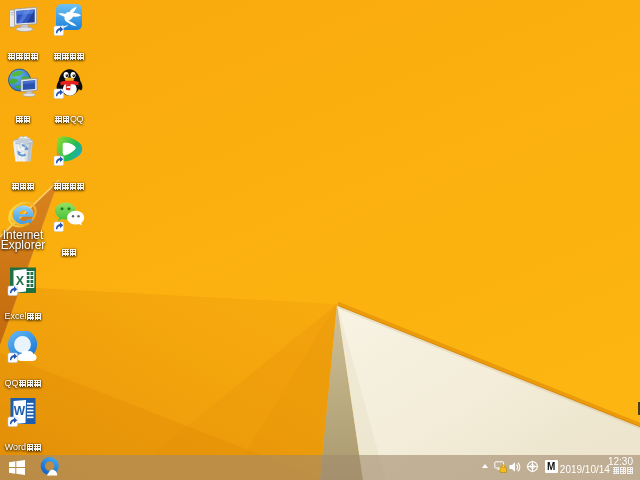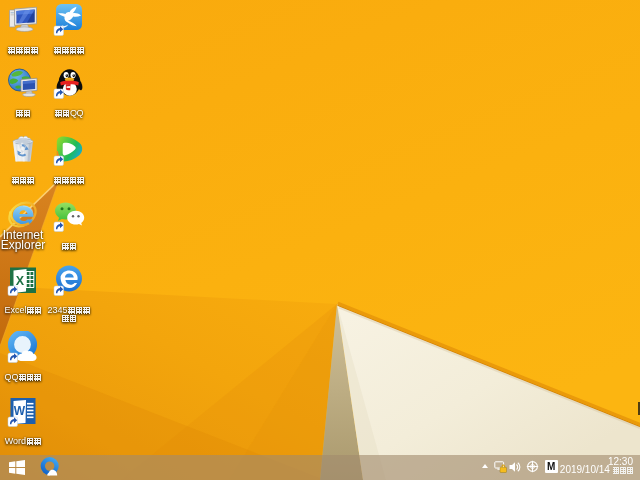--- a/index.html
+++ b/index.html
@@ -1,20 +1,20 @@
 <!DOCTYPE html>
 <html><head>
 <meta charset="utf-8">
 <style>
 html,body{margin:0;padding:0;}
 #scr{position:relative;width:640px;height:480px;overflow:hidden;font-family:"Liberation Sans",sans-serif;}
 #wall{position:absolute;left:0;top:0;}
 .ic{position:absolute;width:46px;text-align:center;}
 .ic svg.main{display:block;margin:0 auto;}
-.lbl{margin-top:10px;font-size:9px;line-height:8.4px;color:#fff;filter:drop-shadow(0 1px 1px rgba(0,0,0,.66)) drop-shadow(0 0 1px rgba(0,0,0,.4));letter-spacing:0;}
+.lbl{margin-top:16px;font-size:9px;line-height:8.4px;color:#fff;filter:drop-shadow(0 1px 1px rgba(0,0,0,.66)) drop-shadow(0 0 1px rgba(0,0,0,.4));letter-spacing:0;}
 .z{display:inline-block;width:6.6px;height:7px;margin:0 .5px;vertical-align:-0.5px;
 background:
  linear-gradient(#f2f2f0,#f2f2f0) 0 0/100% 1.1px no-repeat,
  linear-gradient(#f2f2f0,#f2f2f0) 0 2.1px/100% 1px no-repeat,
  linear-gradient(#f2f2f0,#f2f2f0) 0 4.2px/100% 1px no-repeat,
  linear-gradient(#f2f2f0,#f2f2f0) 0 100%/100% 1.1px no-repeat,
  linear-gradient(#f2f2f0,#f2f2f0) 0.5px 0/1px 100% no-repeat,
  linear-gradient(#f2f2f0,#f2f2f0) 2.9px 0/1px 100% no-repeat,
  linear-gradient(#f2f2f0,#f2f2f0) 100% 0/1.1px 100% no-repeat;}
 #bar{position:absolute;left:0;top:455px;width:640px;height:25px;background:rgba(162,139,110,0.61);}
@@ -262,37 +262,20 @@
 <polygon points="6.5,6.5 19.5,5 19,27.5 6.5,29" fill="#fff"></polygon>
 <text x="12.8" y="20.5" font-family="Liberation Sans,sans-serif" font-size="12.5" font-weight="bold" fill="#1e7145" text-anchor="middle">X</text>
 <g class="sarr">
           <rect x="1" y="22" width="9.5" height="9.5" rx="1.6" fill="#fff" stroke="#b9cfe8" stroke-width="0.5"></rect>
 <path d="M2.9,29.3 C2.9,25.9 4.7,24.1 7,24 L7,22.2 L10.2,25.3 L7,28.3 L7,26.3 C5.4,26.5 4.5,27.5 4.4,29.3 Z" fill="#2456b0"></path>
         </g>
 </svg>
 <div class="lbl">Excel<span class="z"></span><span class="z"></span></div>
 </div>
 
-<div class="ic" style="left:46px;top:264px">
-<svg class="main" width="32" height="32" viewBox="0 0 32 32">
-<defs>
-          <linearGradient id="eG" x1="0" y1="0" x2="0" y2="1">
-            <stop offset="0" stop-color="#4aa4ec"></stop>
-            <stop offset="1" stop-color="#1a6fd0"></stop>
-          </linearGradient>
-        </defs>
-<circle cx="16" cy="14.5" r="13" fill="url(#eG)"></circle>
-<path d="M7.6,12.4 C8.9,8.6 12.2,6.4 16.2,6.4 C20.8,6.4 24.2,9.3 24.6,13.4 C24.7,14.3 24.6,15.3 24.4,16.1 L12.4,16.1 C12.9,19 14.8,20.7 17.5,20.7 C19.2,20.7 20.6,20 21.5,18.9 L24.1,18.9 C22.7,22 19.8,24 16.4,24 C13.8,24 11.5,22.9 10,21 C8.2,18.8 7.4,15.4 7.6,12.4 Z M16.2,9.6 C13.8,9.6 12.2,11.1 11.9,13.4 L20.8,13.4 C20.5,11.1 18.6,9.6 16.2,9.6 Z" fill="#fff"></path>
-<g class="sarr">
-          <rect x="1" y="22" width="9.5" height="9.5" rx="1.6" fill="#fff" stroke="#b9cfe8" stroke-width="0.5"></rect>
-<path d="M2.9,29.3 C2.9,25.9 4.7,24.1 7,24 L7,22.2 L10.2,25.3 L7,28.3 L7,26.3 C5.4,26.5 4.5,27.5 4.4,29.3 Z" fill="#2456b0"></path>
-        </g>
-</svg>
-<div class="lbl">2345<span class="z"></span><span class="z"></span><span class="z"></span><br><span class="z"></span><span class="z"></span></div>
-</div>
 
 <div class="ic" style="left:0;top:331px">
 <svg class="main" width="32" height="32" viewBox="0 0 32 32">
 <defs>
           <linearGradient id="qbG" x1="0.15" y1="0" x2="0.85" y2="1">
             <stop offset="0" stop-color="#5cb0f0"></stop>
             <stop offset="1" stop-color="#1e7ad8"></stop>
           </linearGradient>
         </defs>
 <circle cx="15.5" cy="13.5" r="11.5" fill="#e8f3fc" stroke="url(#qbG)" stroke-width="6.2"></circle>

